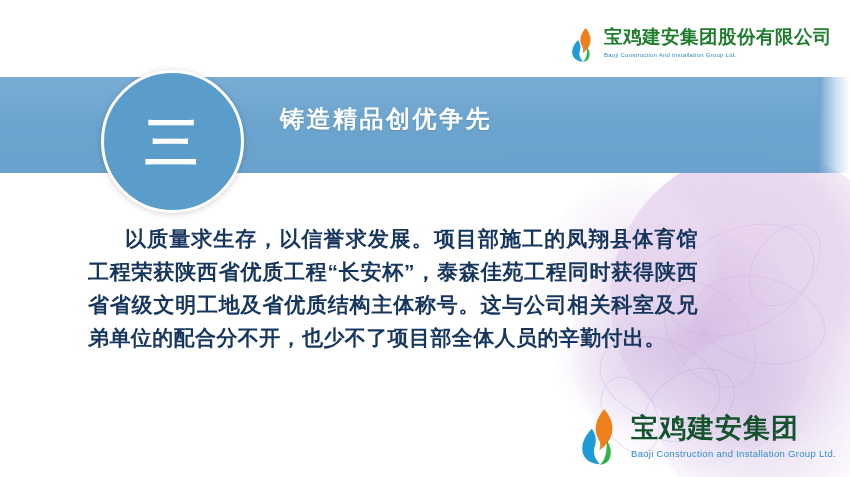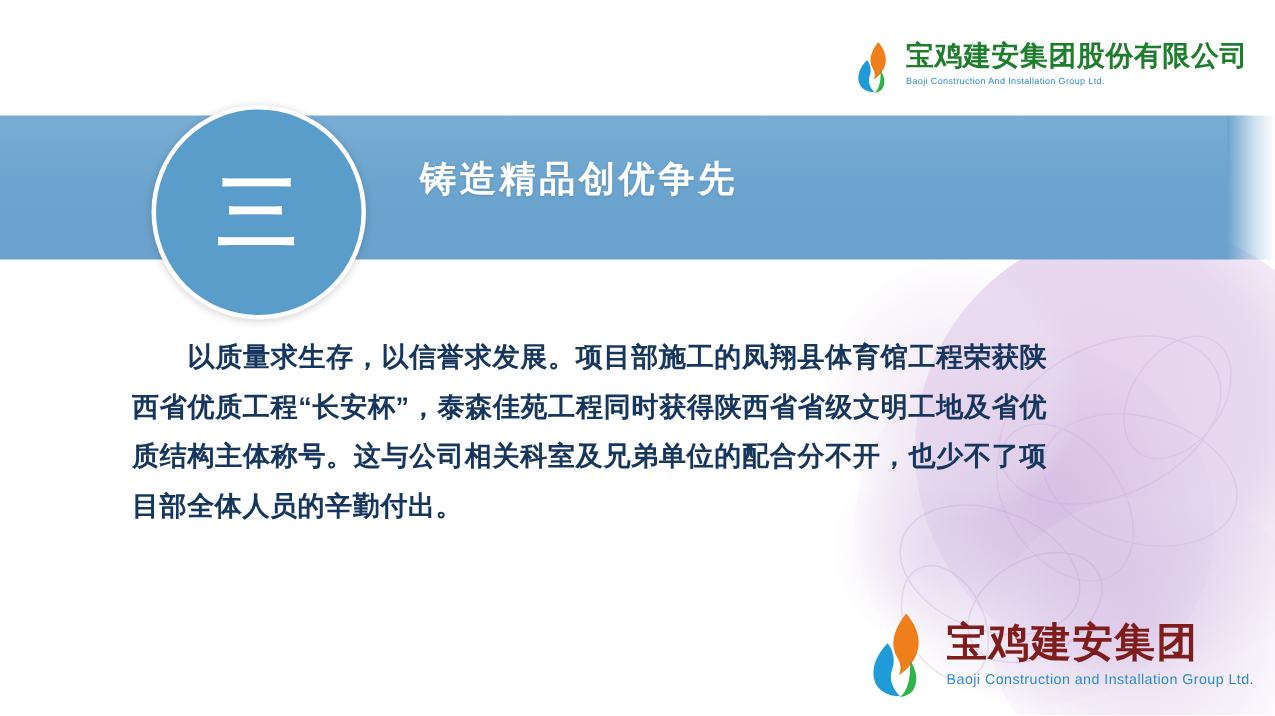--- a/index.html
+++ b/index.html
@@ -140,21 +140,21 @@
     text-shadow: 0 1px 2px rgba(0,0,0,0.12);
   }
 
   
   .body-text {
     position: absolute;
     left: 88px;
     top: 222px;
     width: 610px;
     color: #17365d;
-    font-size: 18px;
+    font-size: 21px;
     font-weight: bold;
     line-height: 33px;
     letter-spacing: 0.4px;
     text-indent: 37px;
     text-align: justify;
   }
 
   
   .bottom-logo {
     position: absolute;
@@ -169,21 +169,21 @@
     height: 56px;
   }
   .bottom-logo-text {
     display: flex;
     flex-direction: column;
     line-height: 1;
   }
   .bottom-logo-cn {
     font-size: 27px;
     font-weight: bold;
-    color: #7f1d1d;
+    color: #14532d;
     letter-spacing: 1px;
     white-space: nowrap;
   }
   .bottom-logo-en {
     margin-top: 7px;
     font-size: 9.5px;
     color: #2f8bd0;
     letter-spacing: 0.3px;
     white-space: nowrap;
   }

